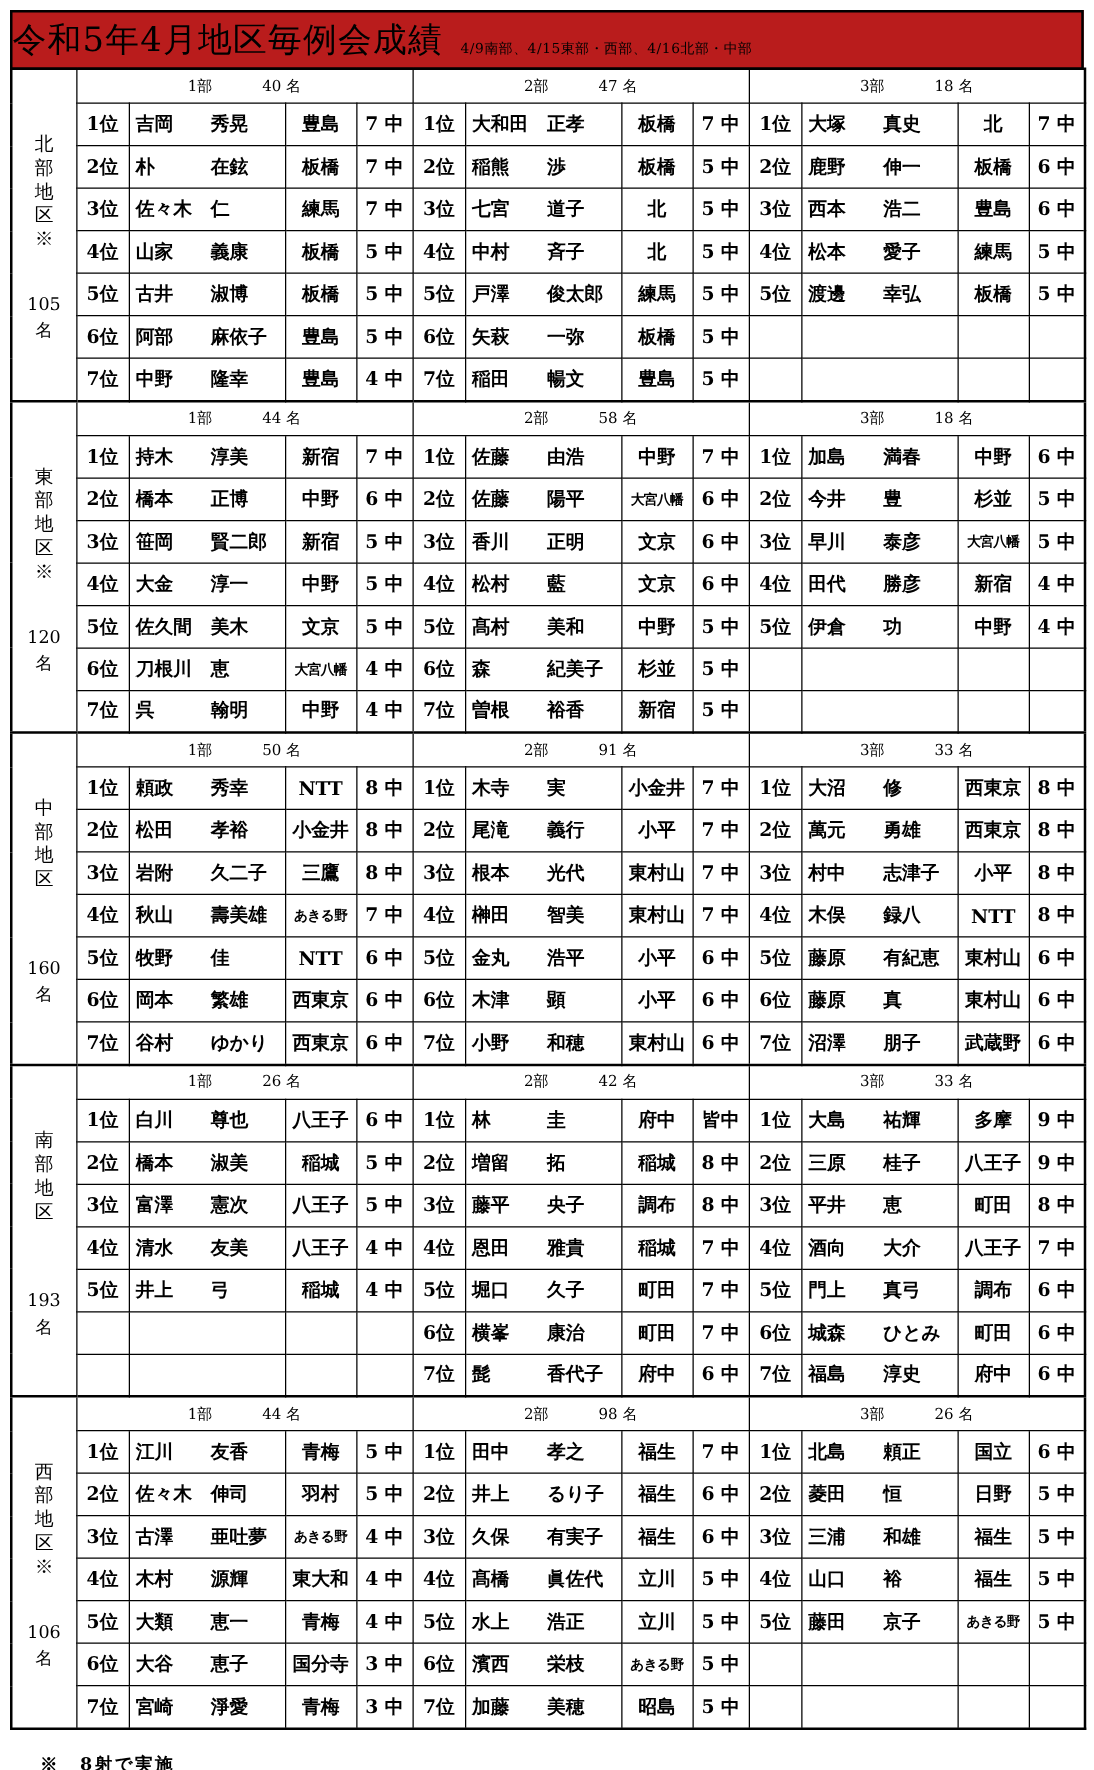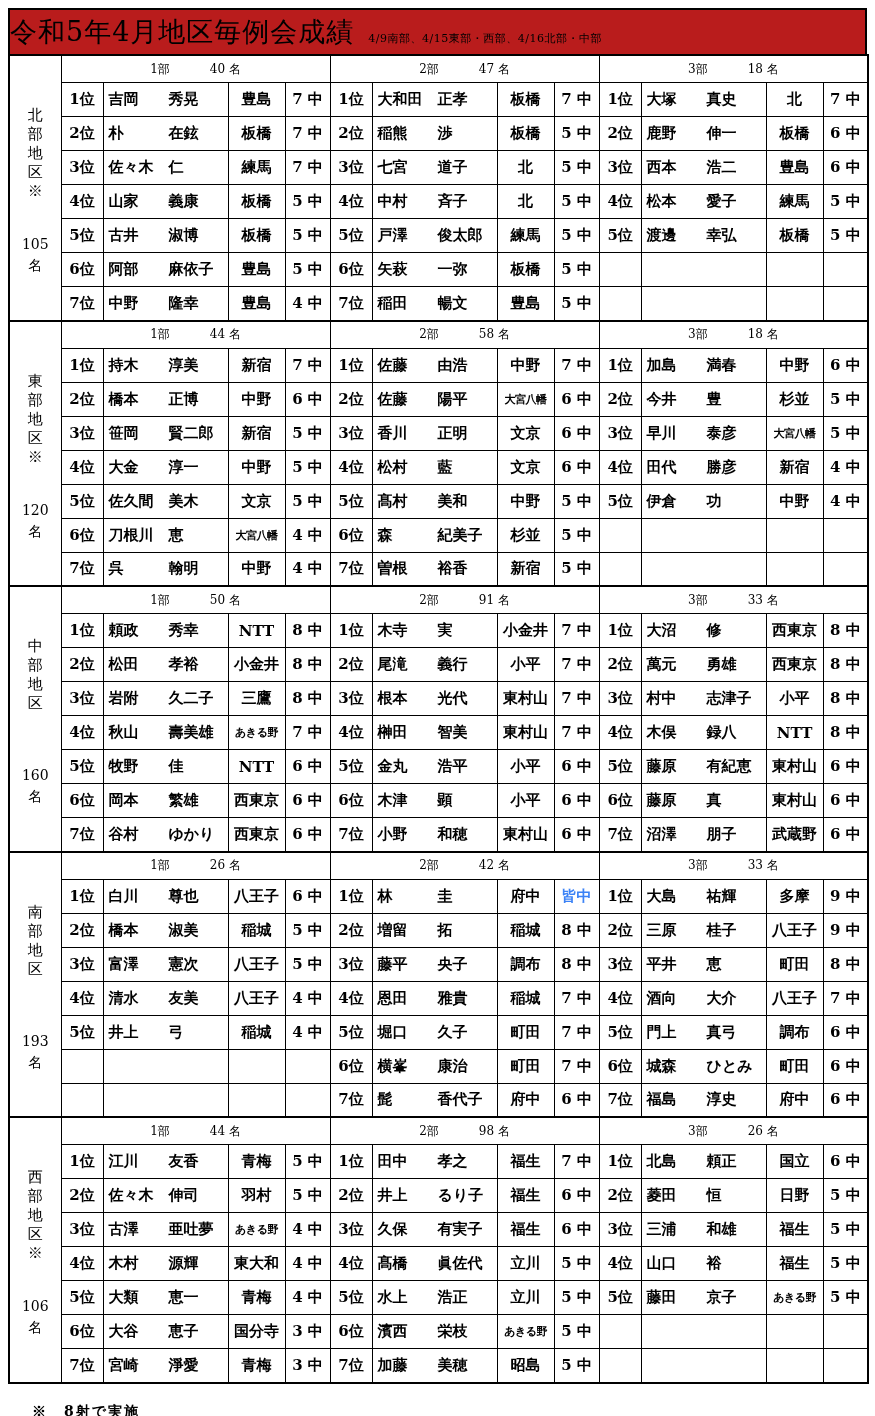--- a/index.html
+++ b/index.html
@@ -825,21 +825,21 @@
           <td class="club">八王子</td>
           <td class="score">6 中</td>
           <td class="rank">1位</td>
           <td class="name">
             <div class="nwrap">
               <span class="fam">林</span>
               <span class="giv">圭</span>
             </div>
           </td>
           <td class="club">府中</td>
-          <td class="score" style="color: #3b82f6;">皆中</td>
+          <td class="score" style="color: #000000;">皆中</td>
           <td class="rank">1位</td>
           <td class="name">
             <div class="nwrap">
               <span class="fam">大島</span>
               <span class="giv">祐輝</span>
             </div>
           </td>
           <td class="club">多摩</td>
           <td class="score">9 中</td>
         </tr>

